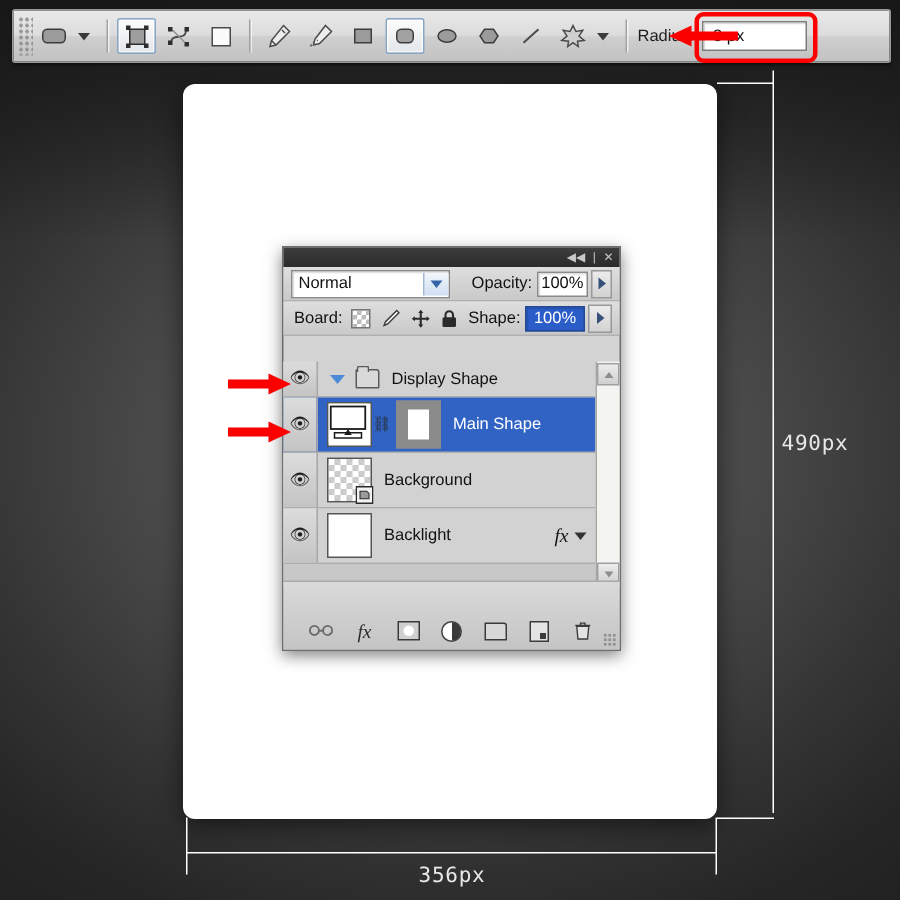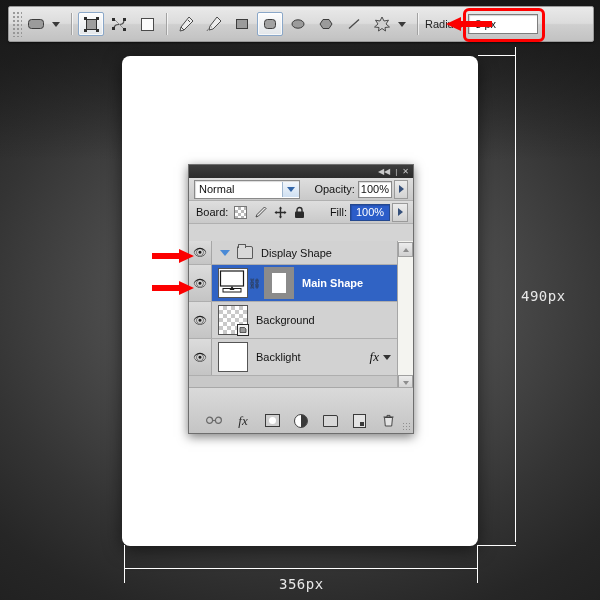--- a/index.html
+++ b/index.html
@@ -157,21 +157,21 @@
     width:28px;height:28px;background:#fff;border:1px solid #555;margin-left:6px;position:relative;flex:none;
   }
   .maskthumb{
     width:26px;height:28px;border:2px solid #8b8b8b;background:#8b8b8b;
     display:flex;align-items:center;justify-content:center;margin-left:3px;flex:none;
   }
   .maskthumb i{display:block;width:14px;height:20px;background:#fff;}
   .linkic{width:9px;margin:0 2px;display:flex;align-items:center;justify-content:center;
           font-size:10px;color:#2a2a2a;}
   .lname{margin-left:8px;font-size:11px;}
-  .lrow.sel .lname{font-weight:bold;}
+  .lrow.sel .lname{font-weight:normal;}
   .tri-open{width:0;height:0;border-left:5px solid transparent;border-right:5px solid transparent;
             border-top:6px solid #4a8ad6;margin-left:8px;}
   .folder{
     width:14px;height:11px;margin-left:7px;background:#d9d9d9;border:1px solid #5a5a5a;
     border-radius:1px 2px 1px 1px;position:relative;
   }
   .folder:before{content:"";position:absolute;left:0;top:-3px;width:6px;height:3px;
     background:#d9d9d9;border:1px solid #5a5a5a;border-bottom:none;border-radius:1px 1px 0 0;}
   .fx{margin-left:auto;font-style:italic;font-family:"Liberation Serif",serif;font-size:13px;padding-right:4px;}
   .fxcaret{width:0;height:0;border-left:4px solid transparent;border-right:4px solid transparent;
@@ -358,21 +358,21 @@
           <path d="M10.5 1 L12 2.5 L4.5 10 L2 11 L3 8.5 Z" fill="#e8e8e8" stroke="#3a3a3a" stroke-width=".9"></path>
         </svg>
         <svg width="13" height="13" viewBox="0 0 13 13">
           <path d="M6.5 0.5 L8.2 2.6 L7.2 2.6 L7.2 5.8 L10.4 5.8 L10.4 4.8 L12.5 6.5 L10.4 8.2 L10.4 7.2 L7.2 7.2 L7.2 10.4 L8.2 10.4 L6.5 12.5 L4.8 10.4 L5.8 10.4 L5.8 7.2 L2.6 7.2 L2.6 8.2 L0.5 6.5 L2.6 4.8 L2.6 5.8 L5.8 5.8 L5.8 2.6 L4.8 2.6 Z" fill="#2a2a2a"></path>
         </svg>
         <svg width="11" height="13" viewBox="0 0 11 13">
           <path d="M3 6 V4 a2.5 2.5 0 0 1 5 0 V6" fill="none" stroke="#2a2a2a" stroke-width="1.4"></path>
           <rect x="1" y="5.5" width="9" height="6.5" rx="1" fill="#2a2a2a"></rect>
         </svg>
       </div>
-      <span class="minilbl" style="margin-left:auto">Fill:</span>
+      <span class="minilbl" style="margin-left:auto">Shape:</span>
       <div class="numbox hl">100%</div>
       <div class="nudge">
           <i class="tri-rt"></i>
         </div>
     </div>
 
     <div class="layerlist">
       <div class="lrows">
 
         <div class="lrow group">

